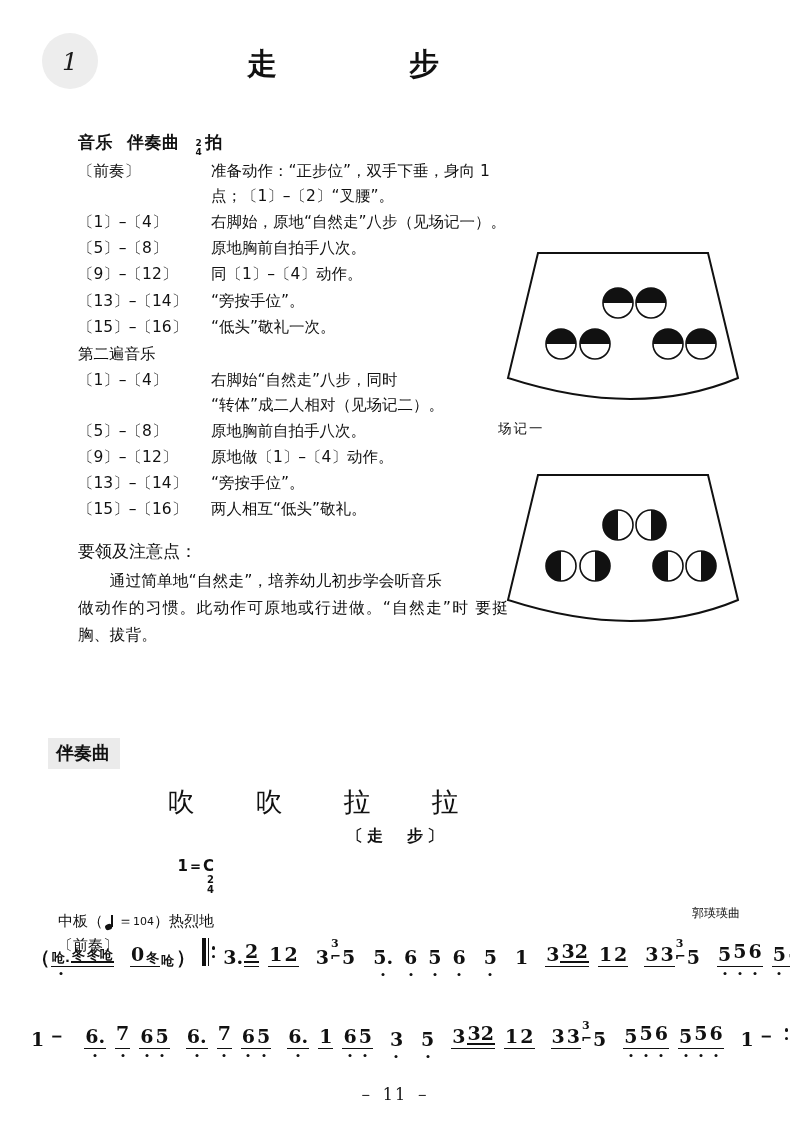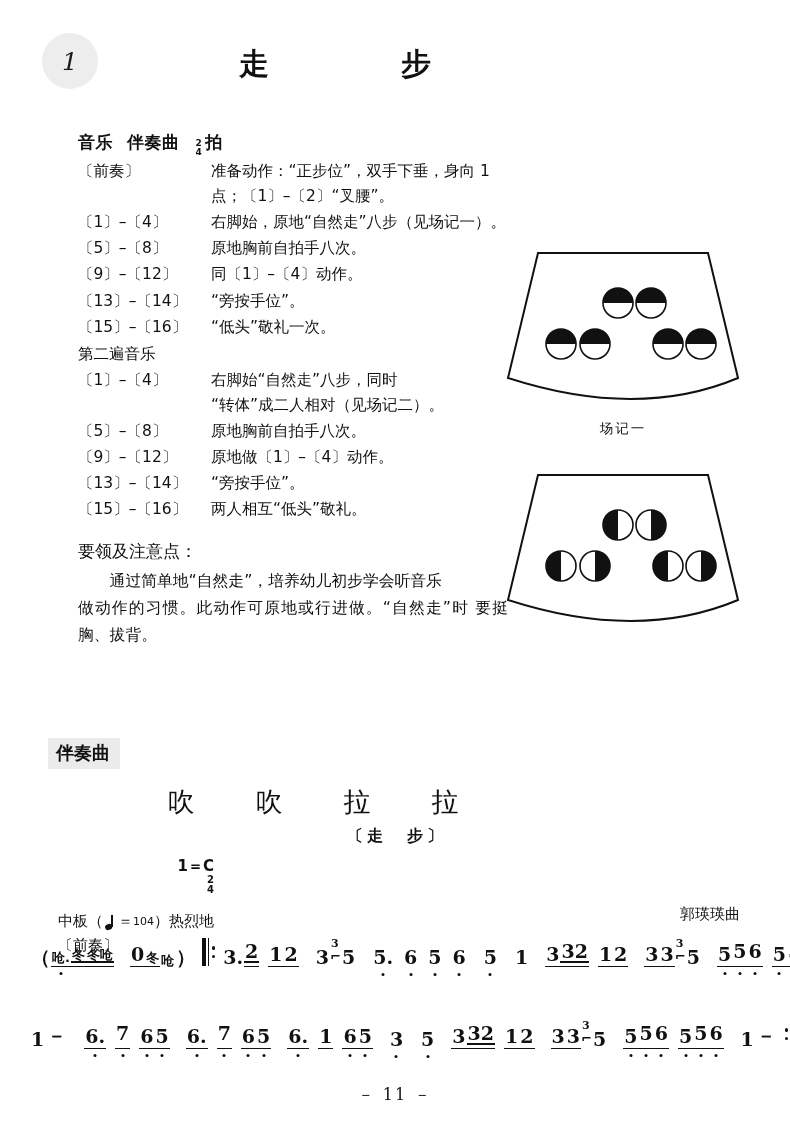--- a/index.html
+++ b/index.html
@@ -17,21 +17,21 @@
   
   .chapter-badge {
     position: absolute; left: 42px; top: 33px;
     width: 56px; height: 56px; border-radius: 50%;
     background: #ededed;
     display: flex; align-items: center; justify-content: center;
     font-family: "DejaVu Serif", "Liberation Serif", serif;
     font-style: italic; font-size: 25px; color: #1a1a1a;
   }
   .page-title {
-    position: absolute; left: 0; top: 44px; width: 670px;
+    position: absolute; left: 8px; top: 44px; width: 670px;
     text-align: center;
     font-size: 30px; font-weight: bold; letter-spacing: 24px;
     text-indent: 24px;
   }
 
   
   .textcol { position: absolute; left: 78px; top: 131px; width: 430px; }
 
   .section-head {
     font-size: 17px; font-weight: bold;
@@ -54,21 +54,21 @@
 
   .plain-line { font-size: 15.5px; line-height: 1.62; margin: 2px 0 1px 0; }
 
   .keypoints-head { font-size: 17px; font-weight: normal; margin: 17px 0 4px 0; }
   .keypoints-body { font-size: 15.8px; line-height: 1.72; text-align: justify; }
   .keypoints-body .indent { text-indent: 2em; display: block; }
 
   
   .diagram { position: absolute; }
   .diagram .caption {
-    position: absolute; width: 100%; text-align: center;
+    position: absolute; width: 100%; text-align: left;
     font-size: 13.5px; letter-spacing: 2px; font-family: Liberation Mono, monospace;
   }
 
   
   .accomp-head {
     position: absolute; left: 48px; top: 738px;
     font-size: 18px; font-weight: bold;
     background: #ebebeb; padding: 3px 10px 4px 8px;
   }
   .song-title {
@@ -93,21 +93,21 @@
   }
   .quarter-note .head {
     position: absolute; left: 0; bottom: 0; width: 7px; height: 5.5px;
     background: #111; border-radius: 50%; transform: rotate(-18deg);
   }
   .quarter-note .stem {
     position: absolute; left: 6px; bottom: 2px; width: 1.6px; height: 12px; background: #111;
   }
   .meta-tempo .bpm { font-size: 11px; }
   .meta-prelude { margin-top: 5px; font-size: 15px; }
-  .composer { position: absolute; right: 50px; top: 905px; font-size: 15px; }
+  .composer { position: absolute; right: 50px; top: 905px; font-size: 12px; }
 
   
   .staff { position: absolute; left: 30px; width: 740px; display: flex; align-items: flex-end; }
   .staff-1 { top: 938px; }
   .staff-2 { top: 1020px; }
 
   .nt {
     position: relative;
     font-family: "DejaVu Serif", "Liberation Serif", serif;
     font-weight: bold; font-size: 19px; line-height: 1;

